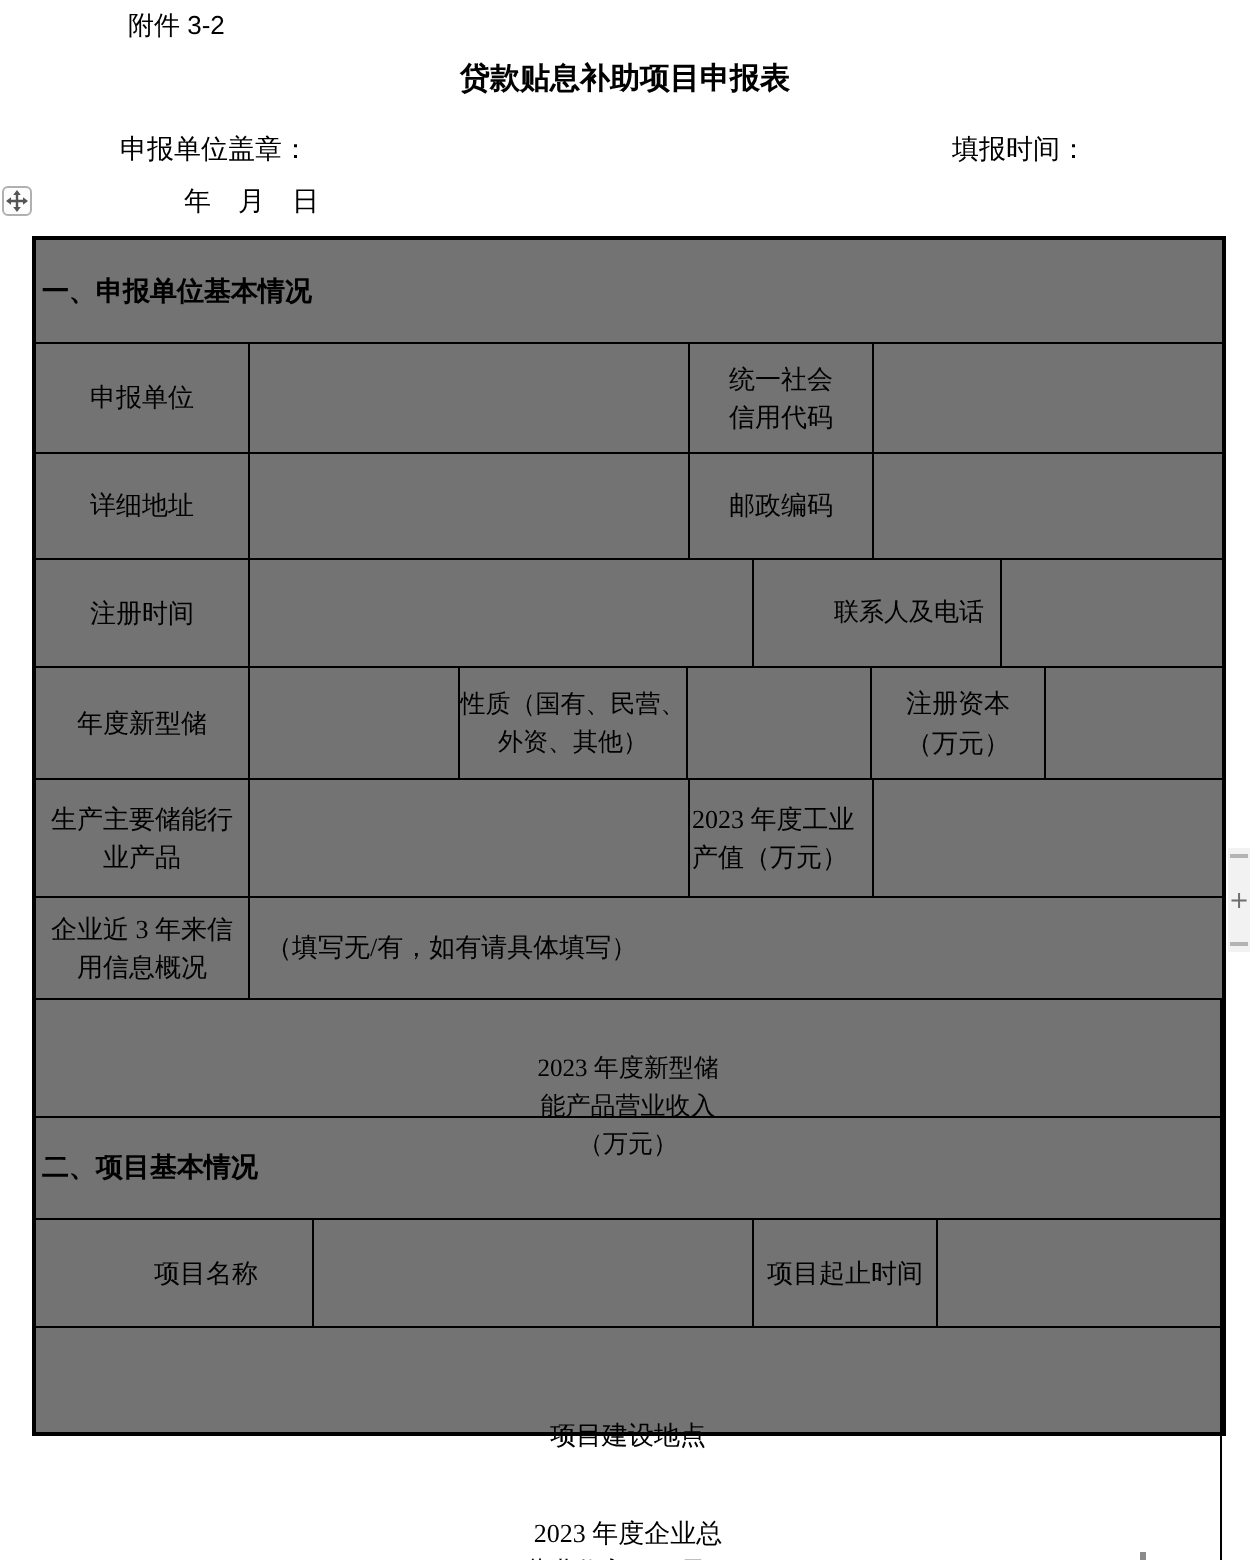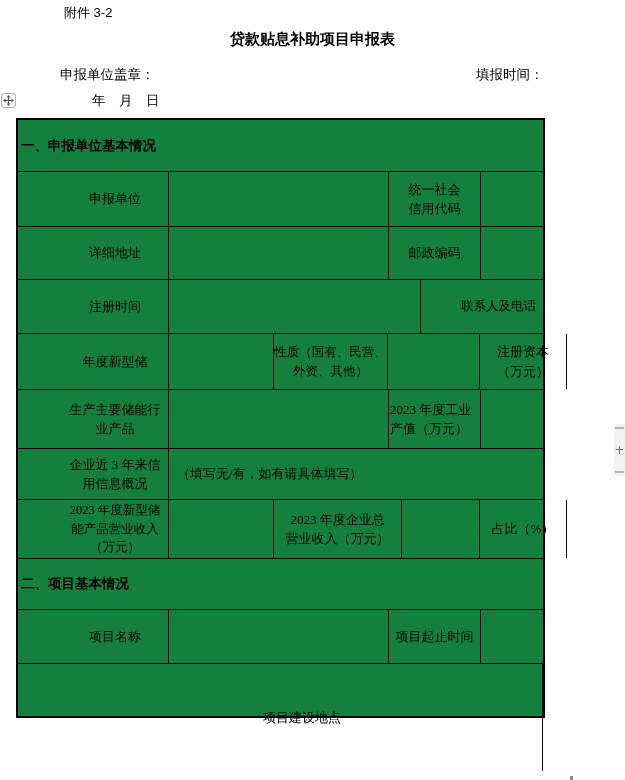--- a/index.html
+++ b/index.html
@@ -51,24 +51,24 @@
   .side-widget .bar.bottom{ bottom:3px; }
   .plus-btn{
     font-family:"DejaVu Sans",sans-serif; font-size:12px; color:#6f6f6f;
     line-height:1; user-select:none;
   }
   .bottom-tick{
     position:absolute; left:570px; top:776px; width:3px; height:4px; background:#8b8b8b;
   }
   
   .form-table{
-    position:absolute; left:16px; top:118px; width:529px;
-    border:2px solid #000; box-sizing:border-box; background:#15803d;
+    position:absolute; left:16px; top:118px; width:597px;
+    border:2px solid #000; box-sizing:border-box; background:#737373;
   }
-  .trow{ display:flex; border-bottom:1px solid #000;padding-left:44px; }
+  .trow{ display:flex; border-bottom:1px solid #000; }
   .trow:last-child{ border-bottom:none;flex-direction:column; }
   .tcell{
     border-right:1px solid #000; box-sizing:border-box;
     display:flex; align-items:center; justify-content:center;
     text-align:center; white-space:pre-line;
     font-size:13px; line-height:1.5; padding:0 1px; overflow:hidden;
   }
   .tcell:last-child{ border-right:none; }
   .tcell.grow{ flex:1 1 auto; }
   .tcell.left{ justify-content:flex-start; text-align:left; }
@@ -147,38 +147,38 @@
 产值（万元）</div>
       <div class="tcell grow"></div>
     </div>
 
     <div class="trow" style="height:50px;">
       <div class="tcell" style="flex:0 0 107px;">企业近 3 年来信
 用信息概况</div>
       <div class="tcell grow left hint">（填写无/有，如有请具体填写）</div>
     </div>
 
-    <div class="trow" style="height:58px;">
+    <div class="trow" style="height:58px;flex-direction:column;">
       <div class="tcell tight" style="flex:0 0 107px;">2023 年度新型储
 能产品营业收入
 （万元）</div>
       <div class="tcell" style="flex:0 0 105px;"></div>
       <div class="tcell" style="flex:0 0 128px;">2023 年度企业总
 营业收入（万元）</div>
       <div class="tcell" style="flex:0 0 78px;"></div>
       <div class="tcell" style="flex:0 0 87px;">占比（%）</div>
       <div class="tcell grow"></div>
     </div>
 
     <div class="section-row" style="height:51px;">
       <span>二、项目基本情况</span>
     </div>
 
     <div class="trow" style="height:53px;">
-      <div class="tcell" style="flex:0 0 107px;">项目名称</div>
+      <div class="tcell" style="flex:0 0 107px;margin-left:32px;">项目名称</div>
       <div class="tcell" style="flex:0 0 220px;"></div>
       <div class="tcell" style="flex:0 0 92px;">项目起止时间</div>
       <div class="tcell grow"></div>
     </div>
 
     <div class="trow" style="height:52px;">
       <div class="tcell" style="flex:0 0 107px;">项目建设地点</div>
       <div class="tcell grow"></div>
     </div>
 

